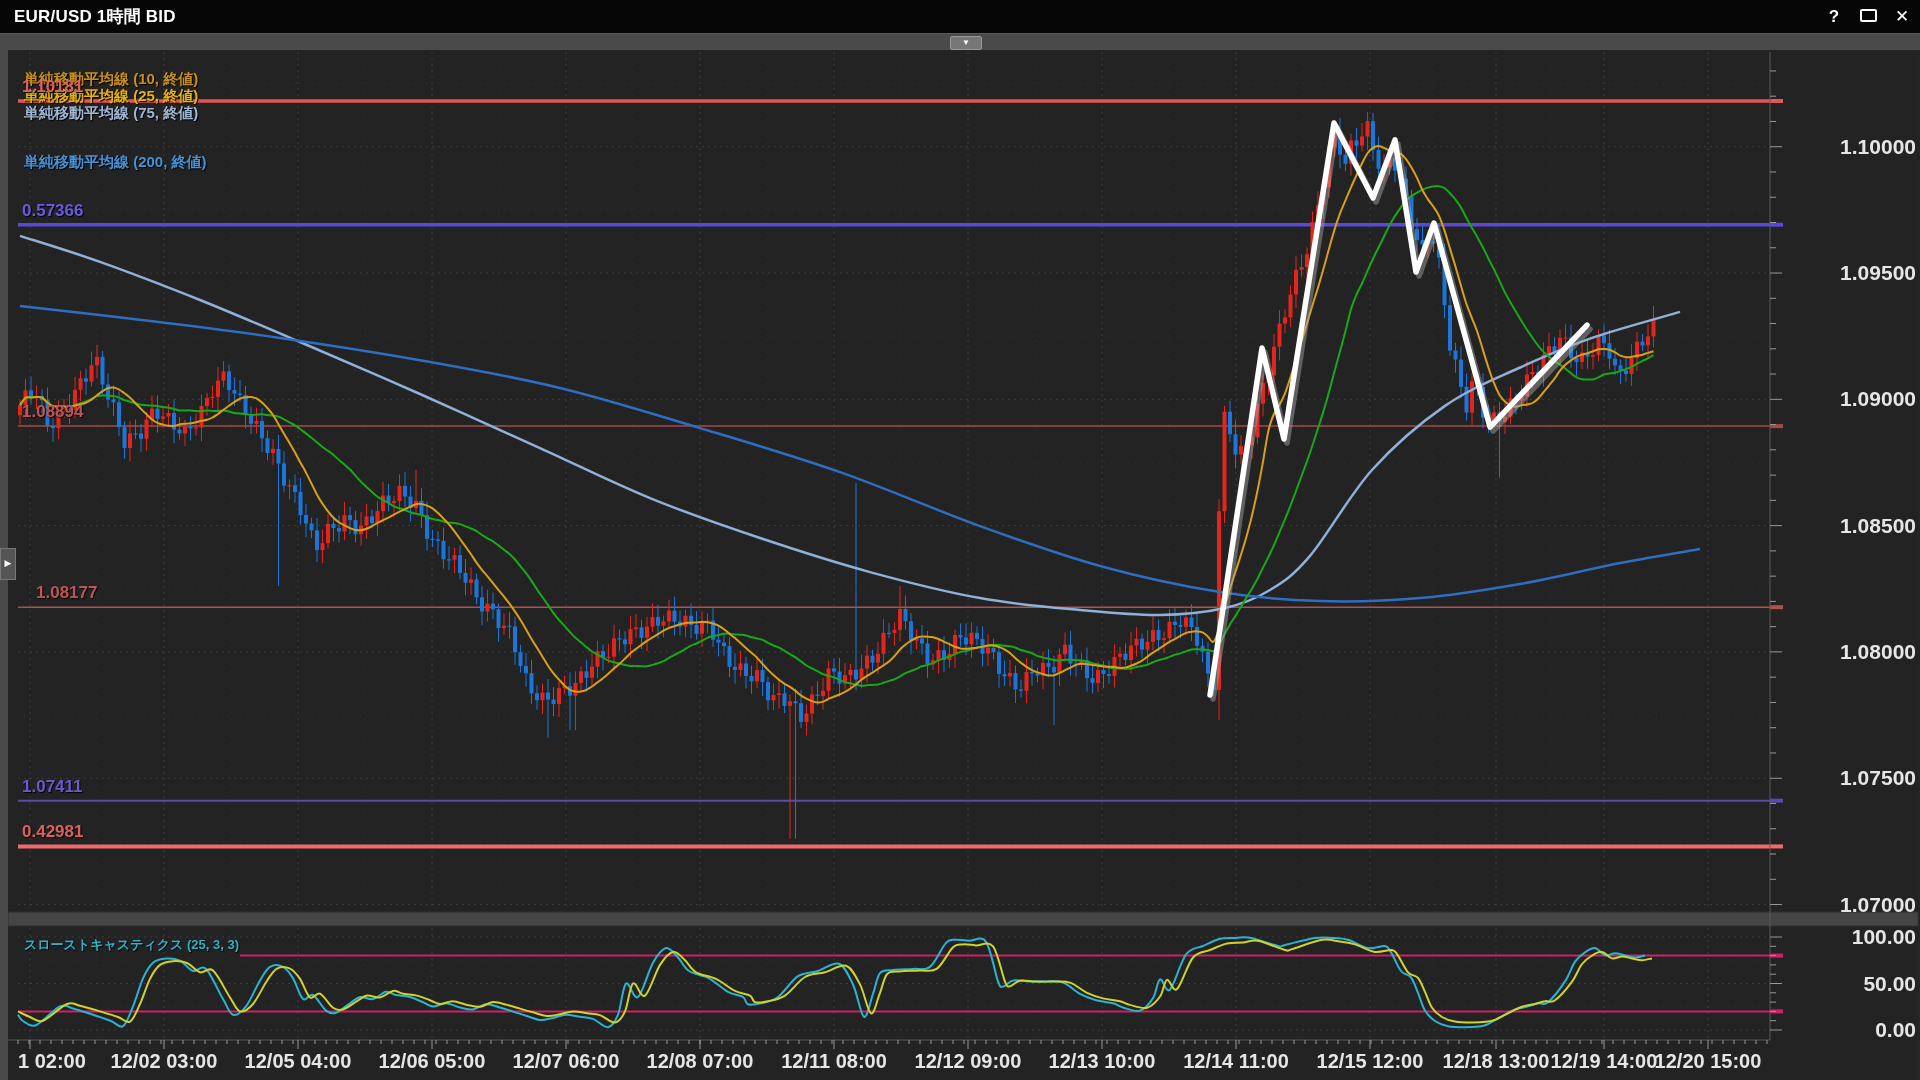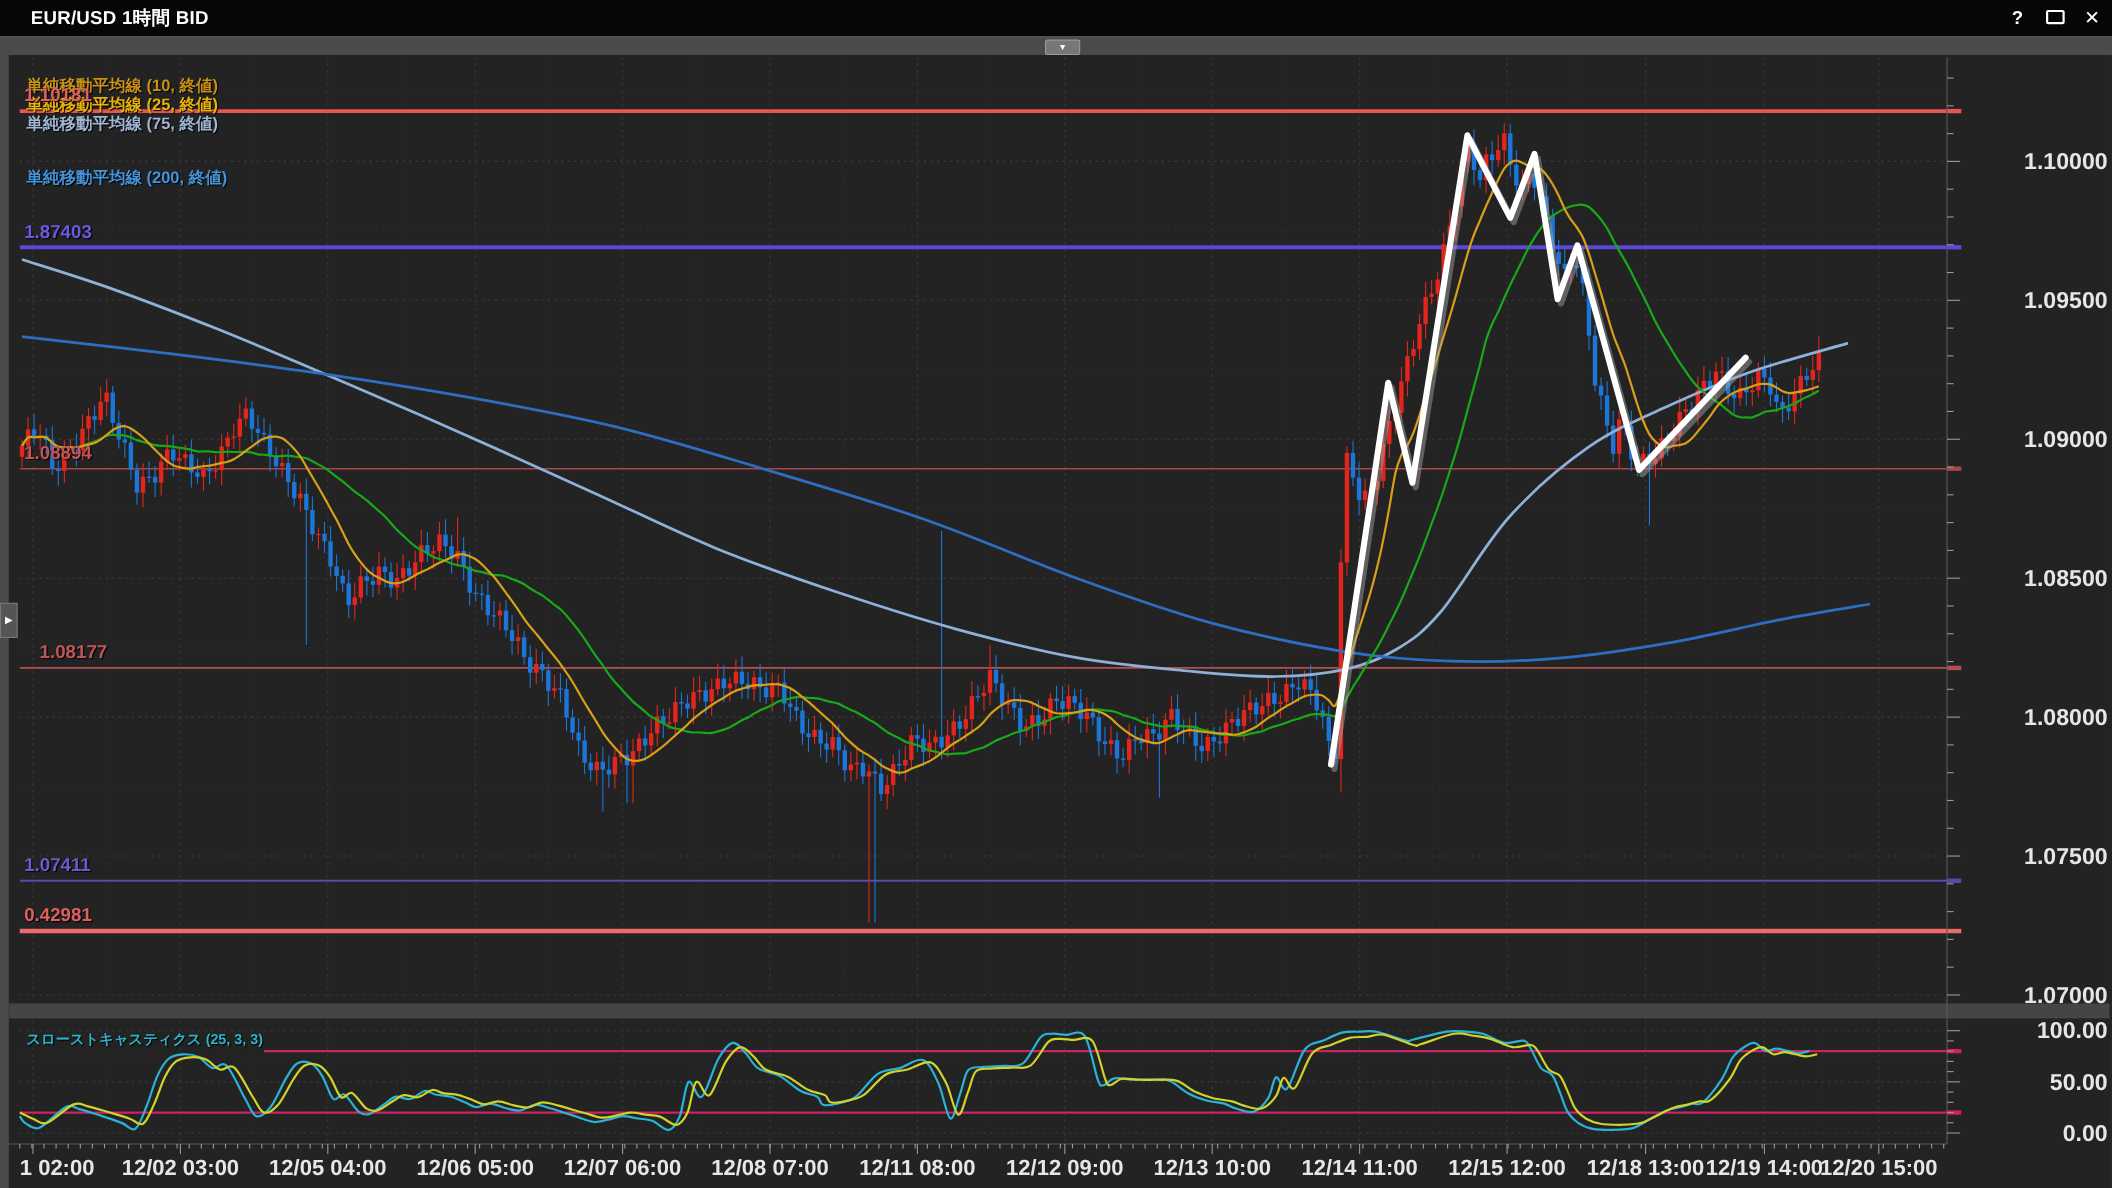--- a/index.html
+++ b/index.html
@@ -1,21 +1,21 @@
 <!DOCTYPE html>
 <html><head>
 <meta charset="utf-8">
 <style>
   html,body{margin:0;padding:0;background:#000;}
   #app{position:relative;width:1920px;height:1080px;background:#262626;overflow:hidden;
        font-family:"Liberation Sans","DejaVu Sans",sans-serif;}
   
   #titlebar{position:absolute;left:0;top:0;width:1920px;height:33px;background:#060606;
             display:flex;align-items:center;}
-  #title{color:#fff;font-size:17px;font-weight:bold;padding-left:28px;letter-spacing:.2px;}
+  #title{color:#fff;font-size:17px;font-weight:bold;padding-left:14px;letter-spacing:.2px;}
   #winbtns{position:absolute;right:8px;top:0;height:33px;display:flex;align-items:center;gap:14px;}
   .winbtn{color:#fff;font-size:17px;font-weight:bold;width:20px;text-align:center;cursor:pointer;}
   #maxbtn span{display:inline-block;width:13px;height:9px;border:2px solid #fff;border-radius:2px;}
   #toolbar{position:absolute;left:0;top:33px;width:1920px;height:17px;background:#4a4a4a;
            border-top:1px solid #5a5a5a;}
   #collapsebtn{position:absolute;left:950px;top:36px;width:30px;height:12px;background:#777;
                border:1px solid #999;border-radius:2px;color:#fff;font-size:8px;line-height:11px;
                text-align:center;cursor:pointer;}
   #leftframe{position:absolute;left:0;top:50px;width:8px;height:1030px;background:#4a4a4a;}
   #expandbtn{position:absolute;left:0;top:548px;width:14px;height:30px;background:#555;
@@ -1001,20 +1001,20 @@
   <div id="leftframe"></div>
   <div id="expandbtn">▶</div>
   <div id="legend">
       <div class="ov legend-row" style="left: 24px; top: 70px; color: rgb(200, 144, 24);">単純移動平均線 (10, 終値)</div>
       <div class="ov legend-row" style="left: 24px; top: 87px; color: #eab308;">単純移動平均線 (25, 終値)</div>
       <div class="ov legend-row" style="left: 24px; top: 104px; color: rgb(159, 182, 212);">単純移動平均線 (75, 終値)</div>
       <div class="ov legend-row" style="left: 24px; top: 121px; color: rgb(69, 147, 217); margin-top: 32px;">単純移動平均線 (200, 終値)</div>
     </div>
   <div id="pricelabels">
       <div class="ov pricelbl" style="left: 22px; top: 77px; color: rgb(224, 96, 96);">1.10181</div>
-      <div class="ov pricelbl" style="left: 22px; top: 200.774px; color: rgb(106, 90, 224);">1.87403</div>
+      <div class="ov pricelbl" style="left: 22px; top: 200.774px; color: rgb(106, 90, 224);">0.57366</div>
       <div class="ov pricelbl" style="left: 22px; top: 402.096px; color: rgb(192, 85, 85);">1.08894</div>
       <div class="ov pricelbl" style="left: 36px; top: 583.21px; color: rgb(192, 85, 85);">1.08177</div>
       <div class="ov pricelbl" style="left: 22px; top: 776.702px; color: rgb(106, 90, 205);">1.07411</div>
       <div class="ov pricelbl" style="left: 22px; top: 822.423px; color: rgb(224, 96, 96);">0.42981</div>
     </div>
   <div id="stochlegend" class="ov" style="left: 24px; top: 936px; color: rgb(47, 179, 199);">スローストキャスティクス (25, 3, 3)</div>
 </div>
 
 </body></html>

